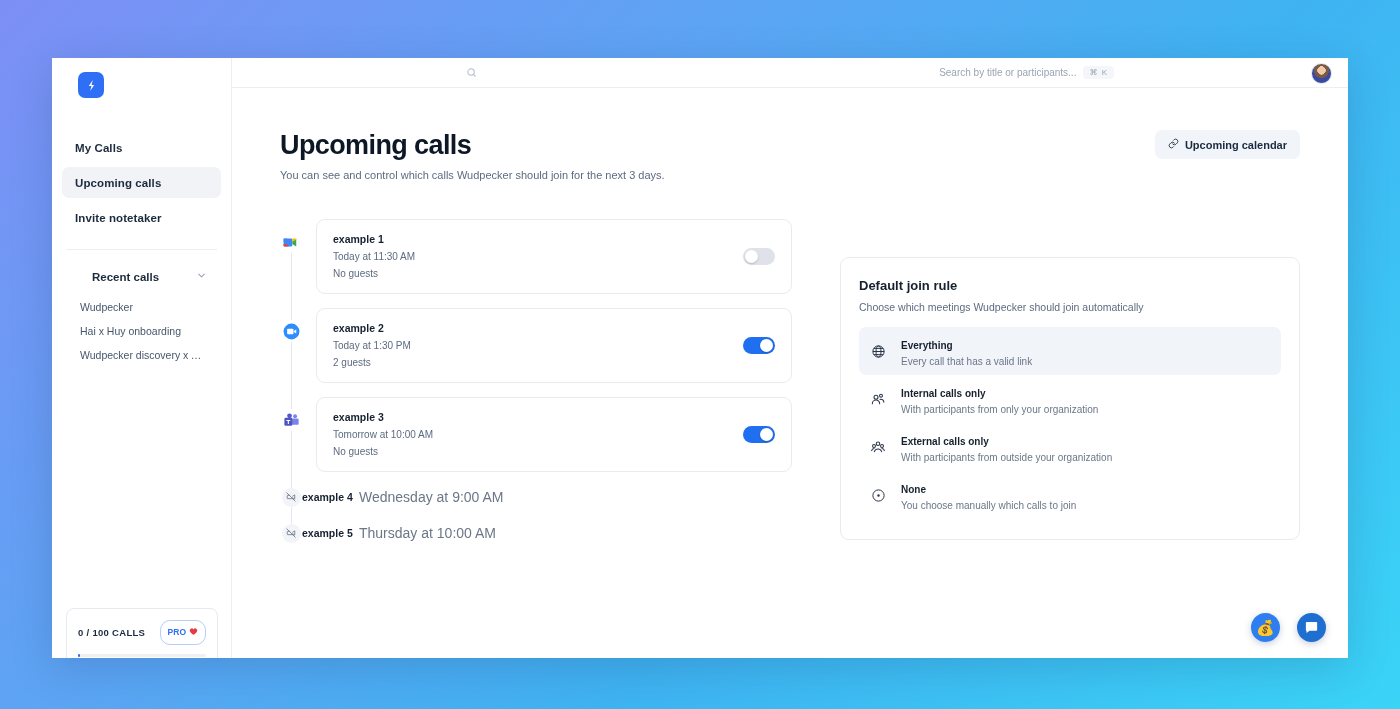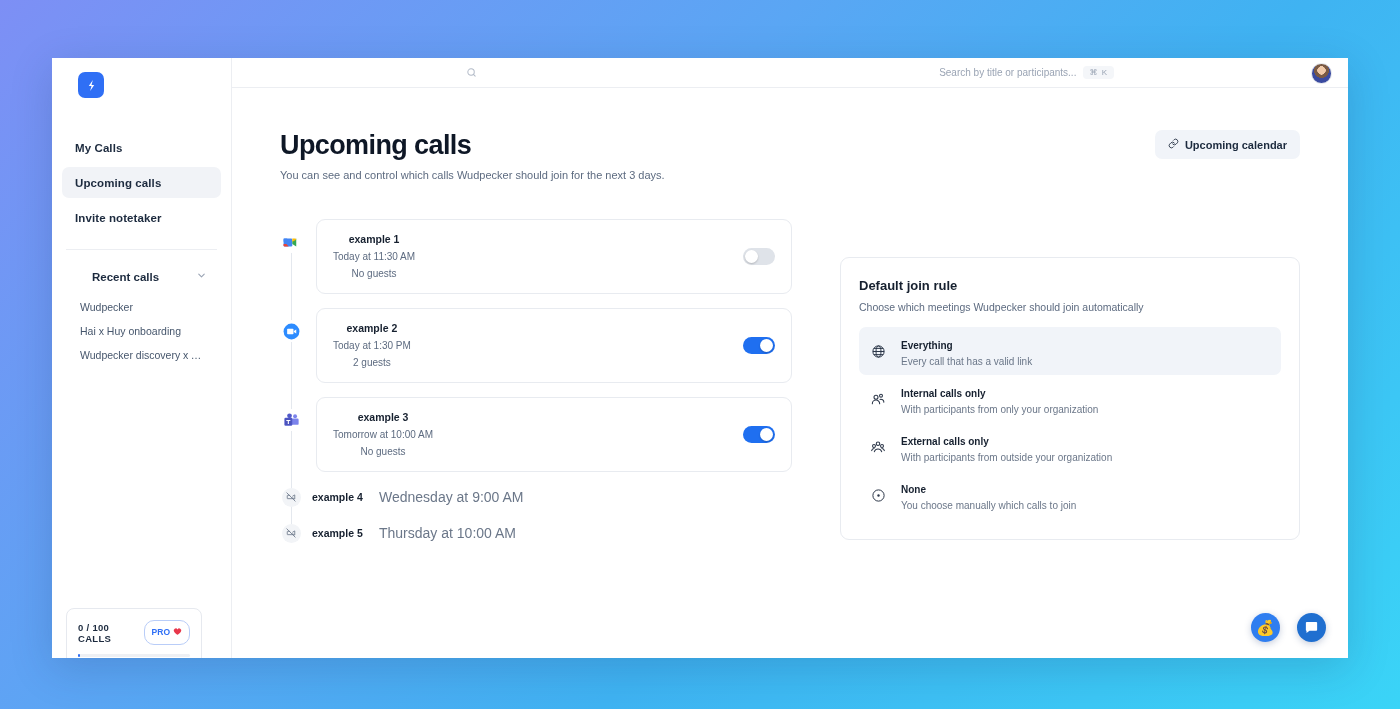--- a/index.html
+++ b/index.html
@@ -47,21 +47,21 @@
   }
   .section-head .t{ font-size:11.5px; font-weight:700; color:#1c2a3e; }
   .chev{ color:#9aa4b4; font-size:10px; line-height:1; }
   .recent-list{ margin-top:12px; padding:0 24px; }
   .recent-item{
     font-size:10.5px; color:#46566c; padding:6px 0 6px 4px; cursor:pointer;
     white-space:nowrap; overflow:hidden; text-overflow:ellipsis;
   }
 
   .usage-card{
-    position:absolute; left:14px; bottom:-12px; width:136px;
+    position:absolute; left:14px; bottom:-12px; width:152px;
     border:1px solid #e6e9ef; border-radius:8px; background:#fff;
     padding:11px 11px 12px 11px;
   }
   .usage-top{ display:flex; align-items:center; justify-content:space-between; }
   .usage-label{ font-size:9.5px; font-weight:700; color:#1c2a3e; letter-spacing:.3px; }
   .pro-badge{
     display:flex;gap:3px;
     border:1px solid #b9cdf8; border-radius:10px; padding:6px 7px;
     font-size:8.5px; font-weight:700; color:#2f6ff5;
   }
@@ -113,37 +113,37 @@
   .marker{ width:22px;height:22px;flex:0 0 22px; margin-top:12px; position:relative; z-index:2;
            display:flex;align-items:center;justify-content:center; }
   .marker.plain{ background:#ffffff; border-radius:50%; }
   .marker .circ{
     width:19px;height:19px;border-radius:50%;background:#f2f4f7;
     display:flex;align-items:center;justify-content:center;
   }
   .call-card{
     flex:1; border:1px solid #e8ebf0; border-radius:9px; background:#fff;
     padding:13px 16px 14px 16px;
-    display:flex; align-items:center; justify-content:space-between;text-align:center;
+    display:flex; align-items:center; justify-content:space-between;
   }
   .call-title{ font-size:10.5px; font-weight:700; color:#16202f; }
   .call-time{ font-size:10px; color:#5d6b80; margin-top:6px; }
   .call-guests{ font-size:10px; color:#5d6b80; margin-top:6px; }
 
   .toggle{ width:32px;height:17px;border-radius:9px;position:relative;cursor:pointer;flex:0 0 32px; }
   .toggle.off{ background:#dfe3e9; }
   .toggle.on{ background:#1f6ff0; }
   .toggle > i{
     position:absolute; top:2px; width:13px;height:13px;border-radius:50%;
     background:#fff; box-shadow:0 1px 2px rgba(0,0,0,.2);
   }
   .toggle.off > i{ left:2px; }
   .toggle.on  > i{ left:17px; }
 
-  .simple-row{ display:flex; align-items:center; gap:10px; margin-bottom:14px; position:relative; }
+  .simple-row{ display:flex; align-items:center; gap:0; margin-bottom:14px; position:relative; }
   .simple-row .marker{ margin-top:0; }
   .simple-title{ font-size:10.5px; font-weight:700; color:#16202f; min-width:52px; }
   .simple-time{ font-size:14px; color:#6b7789; margin-left:5px; }
 
   
   .panel{ border:1px solid #e8ebf0; border-radius:9px; background:#fff; padding:20px 18px 20px 18px;margin-top:38px; }
   .panel-title{ font-size:13px; font-weight:700; color:#16202f; }
   .panel-sub{ font-size:10.5px; color:#5d6b80; margin-top:8px; }
   .rules{ margin-top:14px; }
   .rule{

